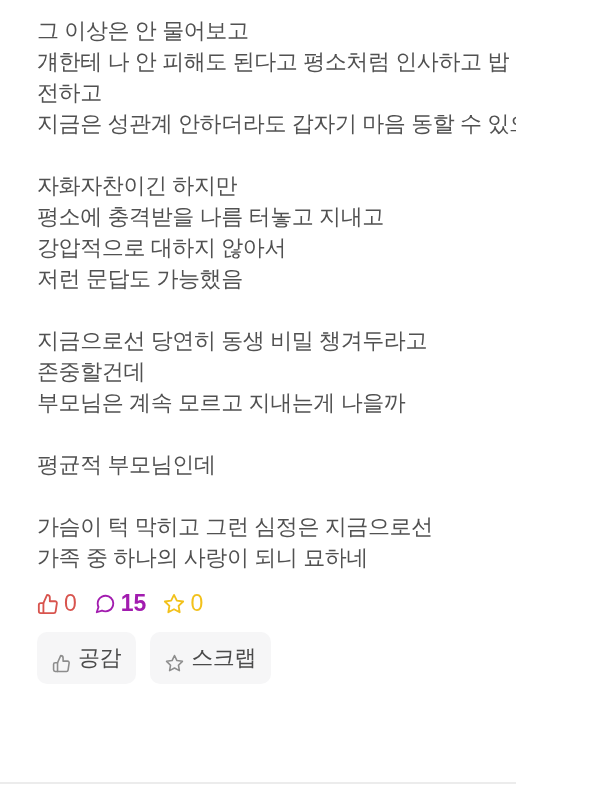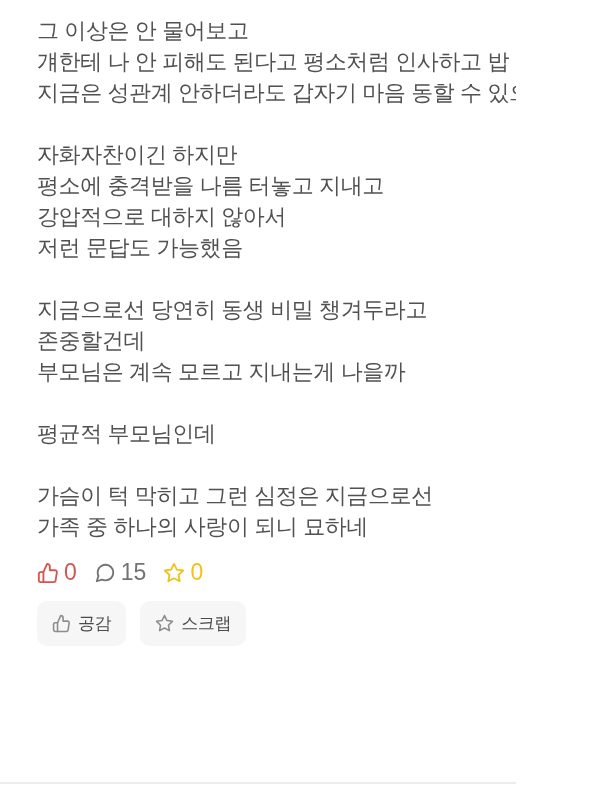--- a/index.html
+++ b/index.html
@@ -25,37 +25,37 @@
   .stats {
     display: flex;
     align-items: center;
     gap: 17px;
     padding-left: 37px;
     margin-top: 17px;
   }
   .stat { display: flex; align-items: center; gap: 5px; font-size: 23px; }
   .stat svg { width: 22px; height: 22px; display: block; }
   .stat-like { color: #d8544e; }
-  .stat-comment { color: #737373; }
+  .stat-comment { color: #a21caf; font-weight: bold; }
   .stat-scrap { color: #f2c11b; }
   .actions {
     display: flex;
     gap: 14px;
     padding-left: 37px;
     margin-top: 15px;
   }
   .btn {
     display: flex;
-    align-items: center;
+    align-items: flex-end;
     gap: 7px;
     background: #f6f6f7;
     border: none;
     border-radius: 10px;
     padding: 11px 15px;
-    font-size: 17px;
+    font-size: 22px;
     color: #4a4a4a;
     font-family: inherit;
     letter-spacing: -0.4px;
     cursor: pointer;
   }
   .btn svg { width: 19px; height: 19px; color: #8d8d8d; display: block; }
   .bottom-divider {
     position: absolute;
     left: 0;
     right: 0;
@@ -67,20 +67,21 @@
 </head>
 <body>
 
 <div class="page">
 
   <div class="content">
 
     <div class="paragraph">
       <div class="line">그 이상은 안 물어보고</div>
       <div class="line">걔한테 나 안 피해도 된다고 평소처럼 인사하고 밥 가끔 사준다</div>
+      <div class="line">전하고</div>
       <div class="line">지금은 성관계 안하더라도 갑자기 마음 동할 수 있으니 콘돔은</div>
     </div>
 
     <div class="paragraph">
       <div class="line">자화자찬이긴 하지만</div>
       <div class="line">평소에 충격받을 나름 터놓고 지내고</div>
       <div class="line">강압적으로 대하지 않아서</div>
       <div class="line">저런 문답도 가능했음</div>
     </div>
 

